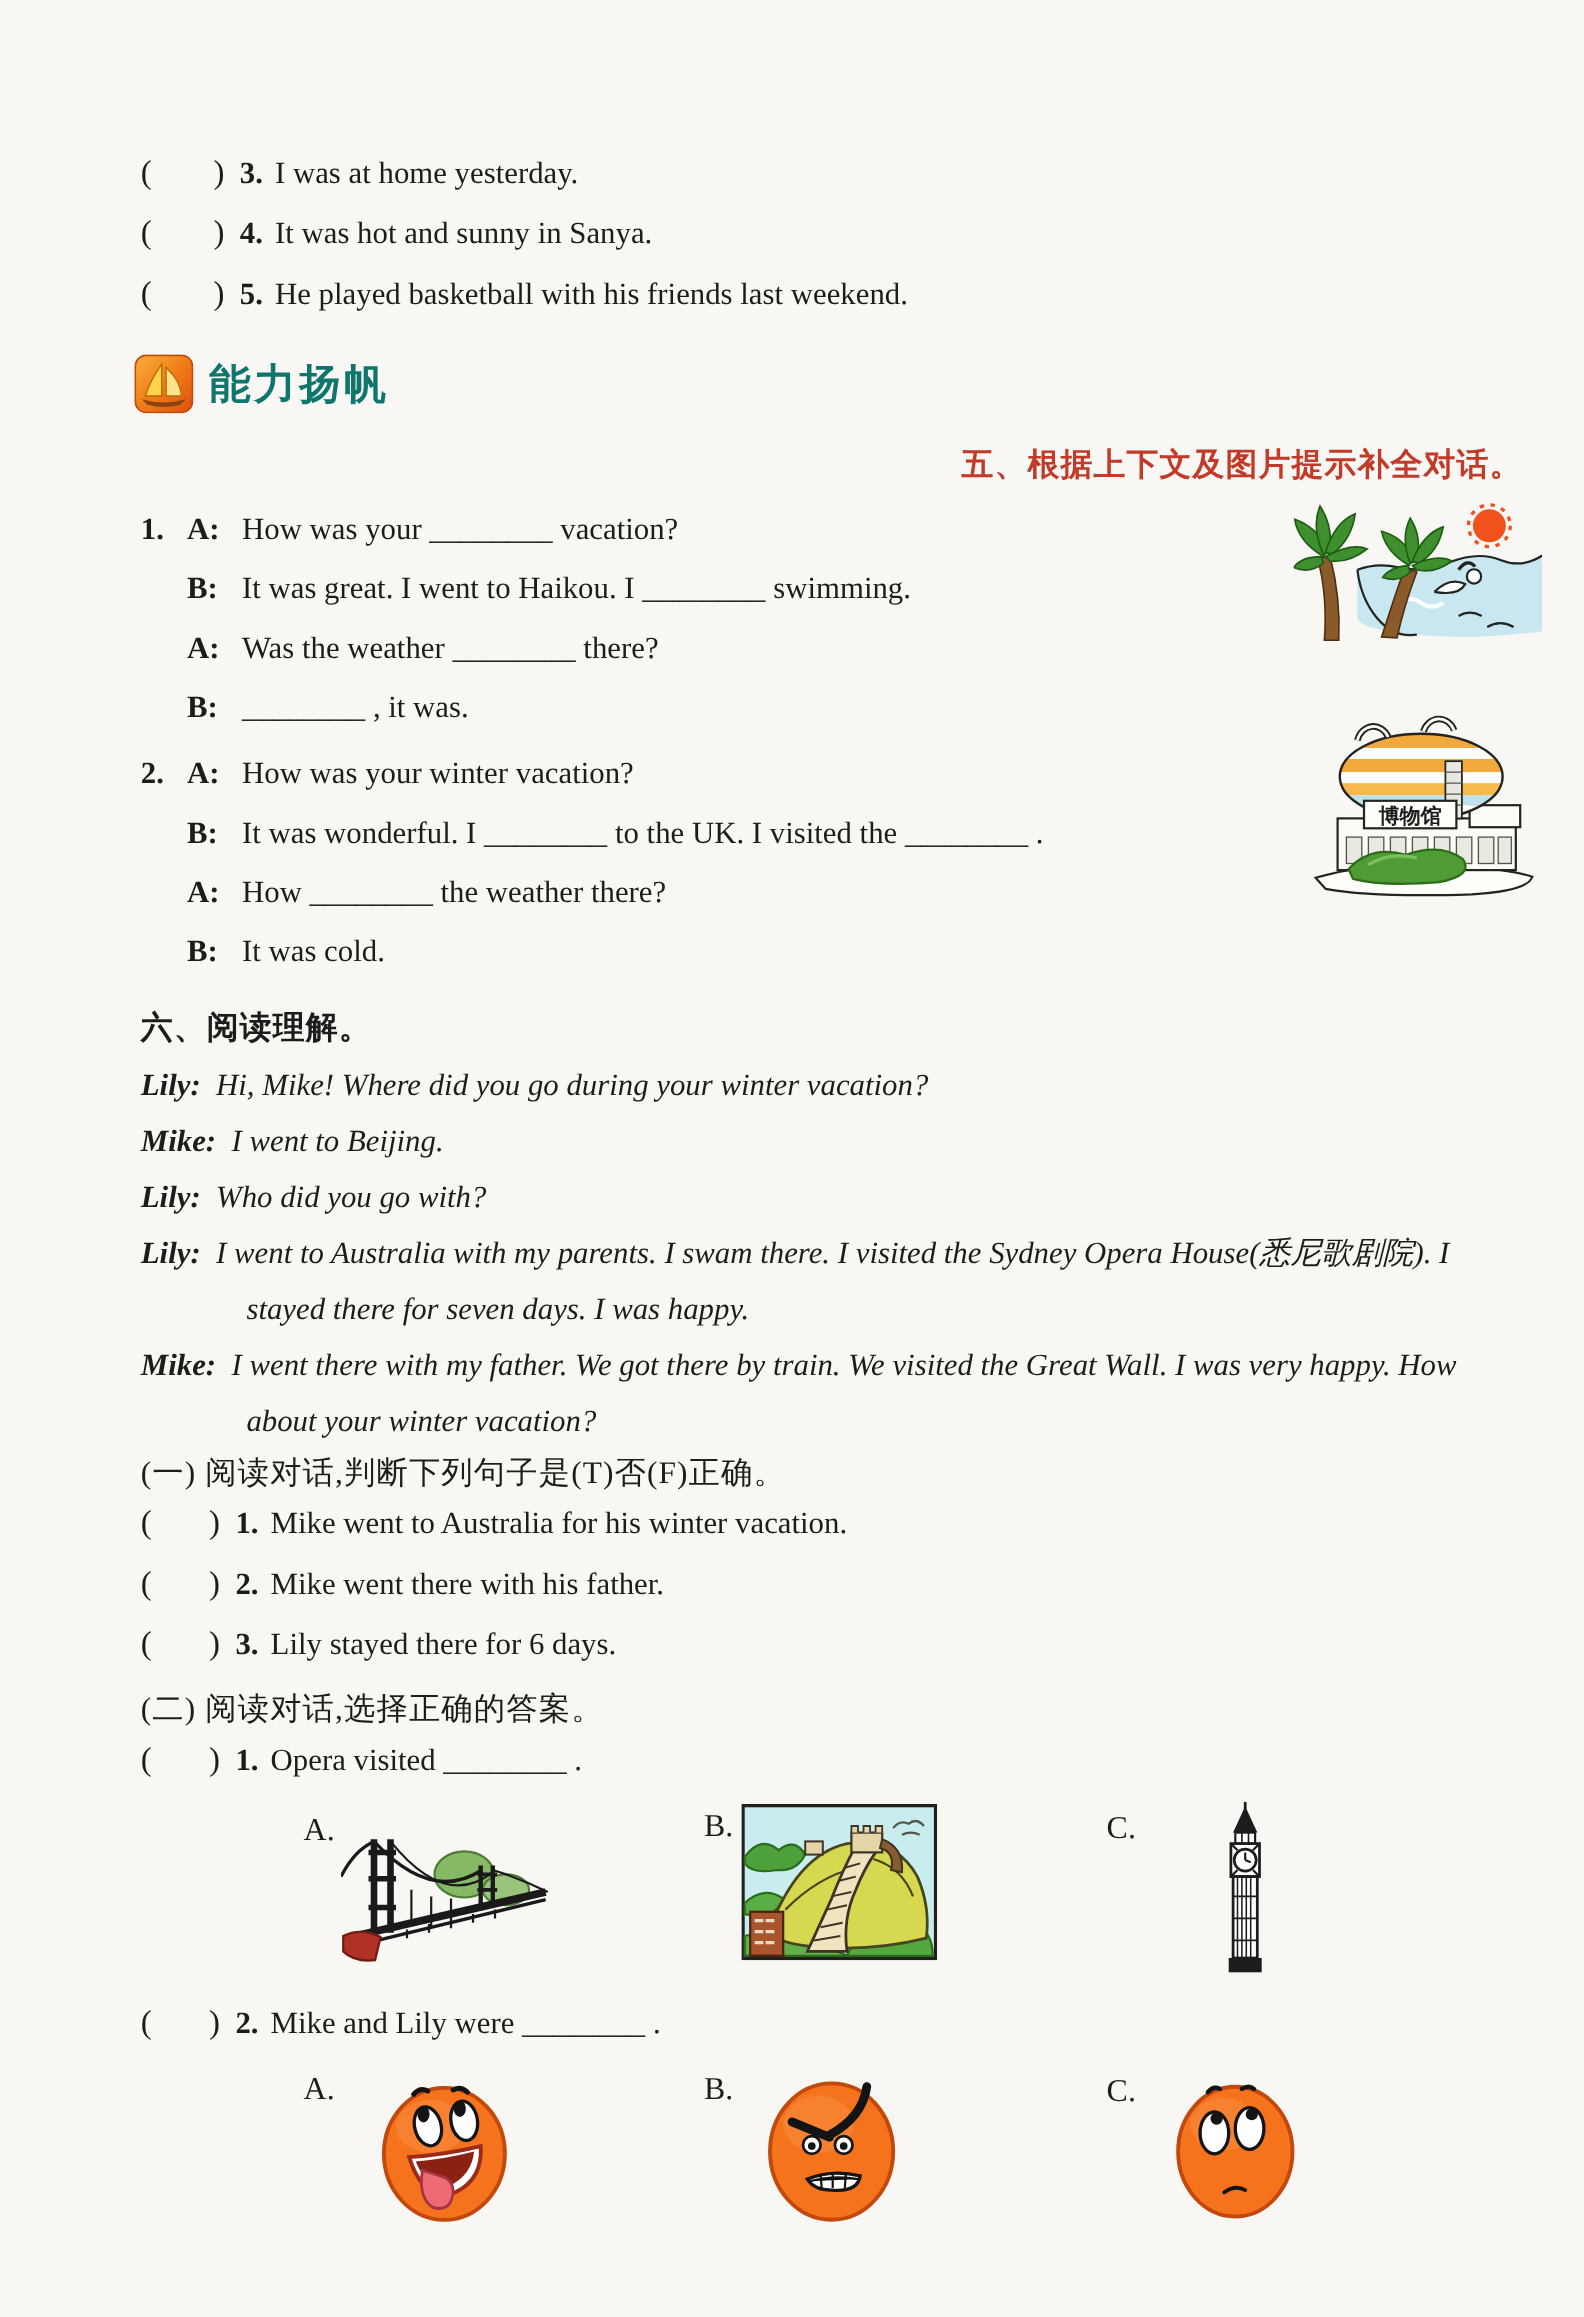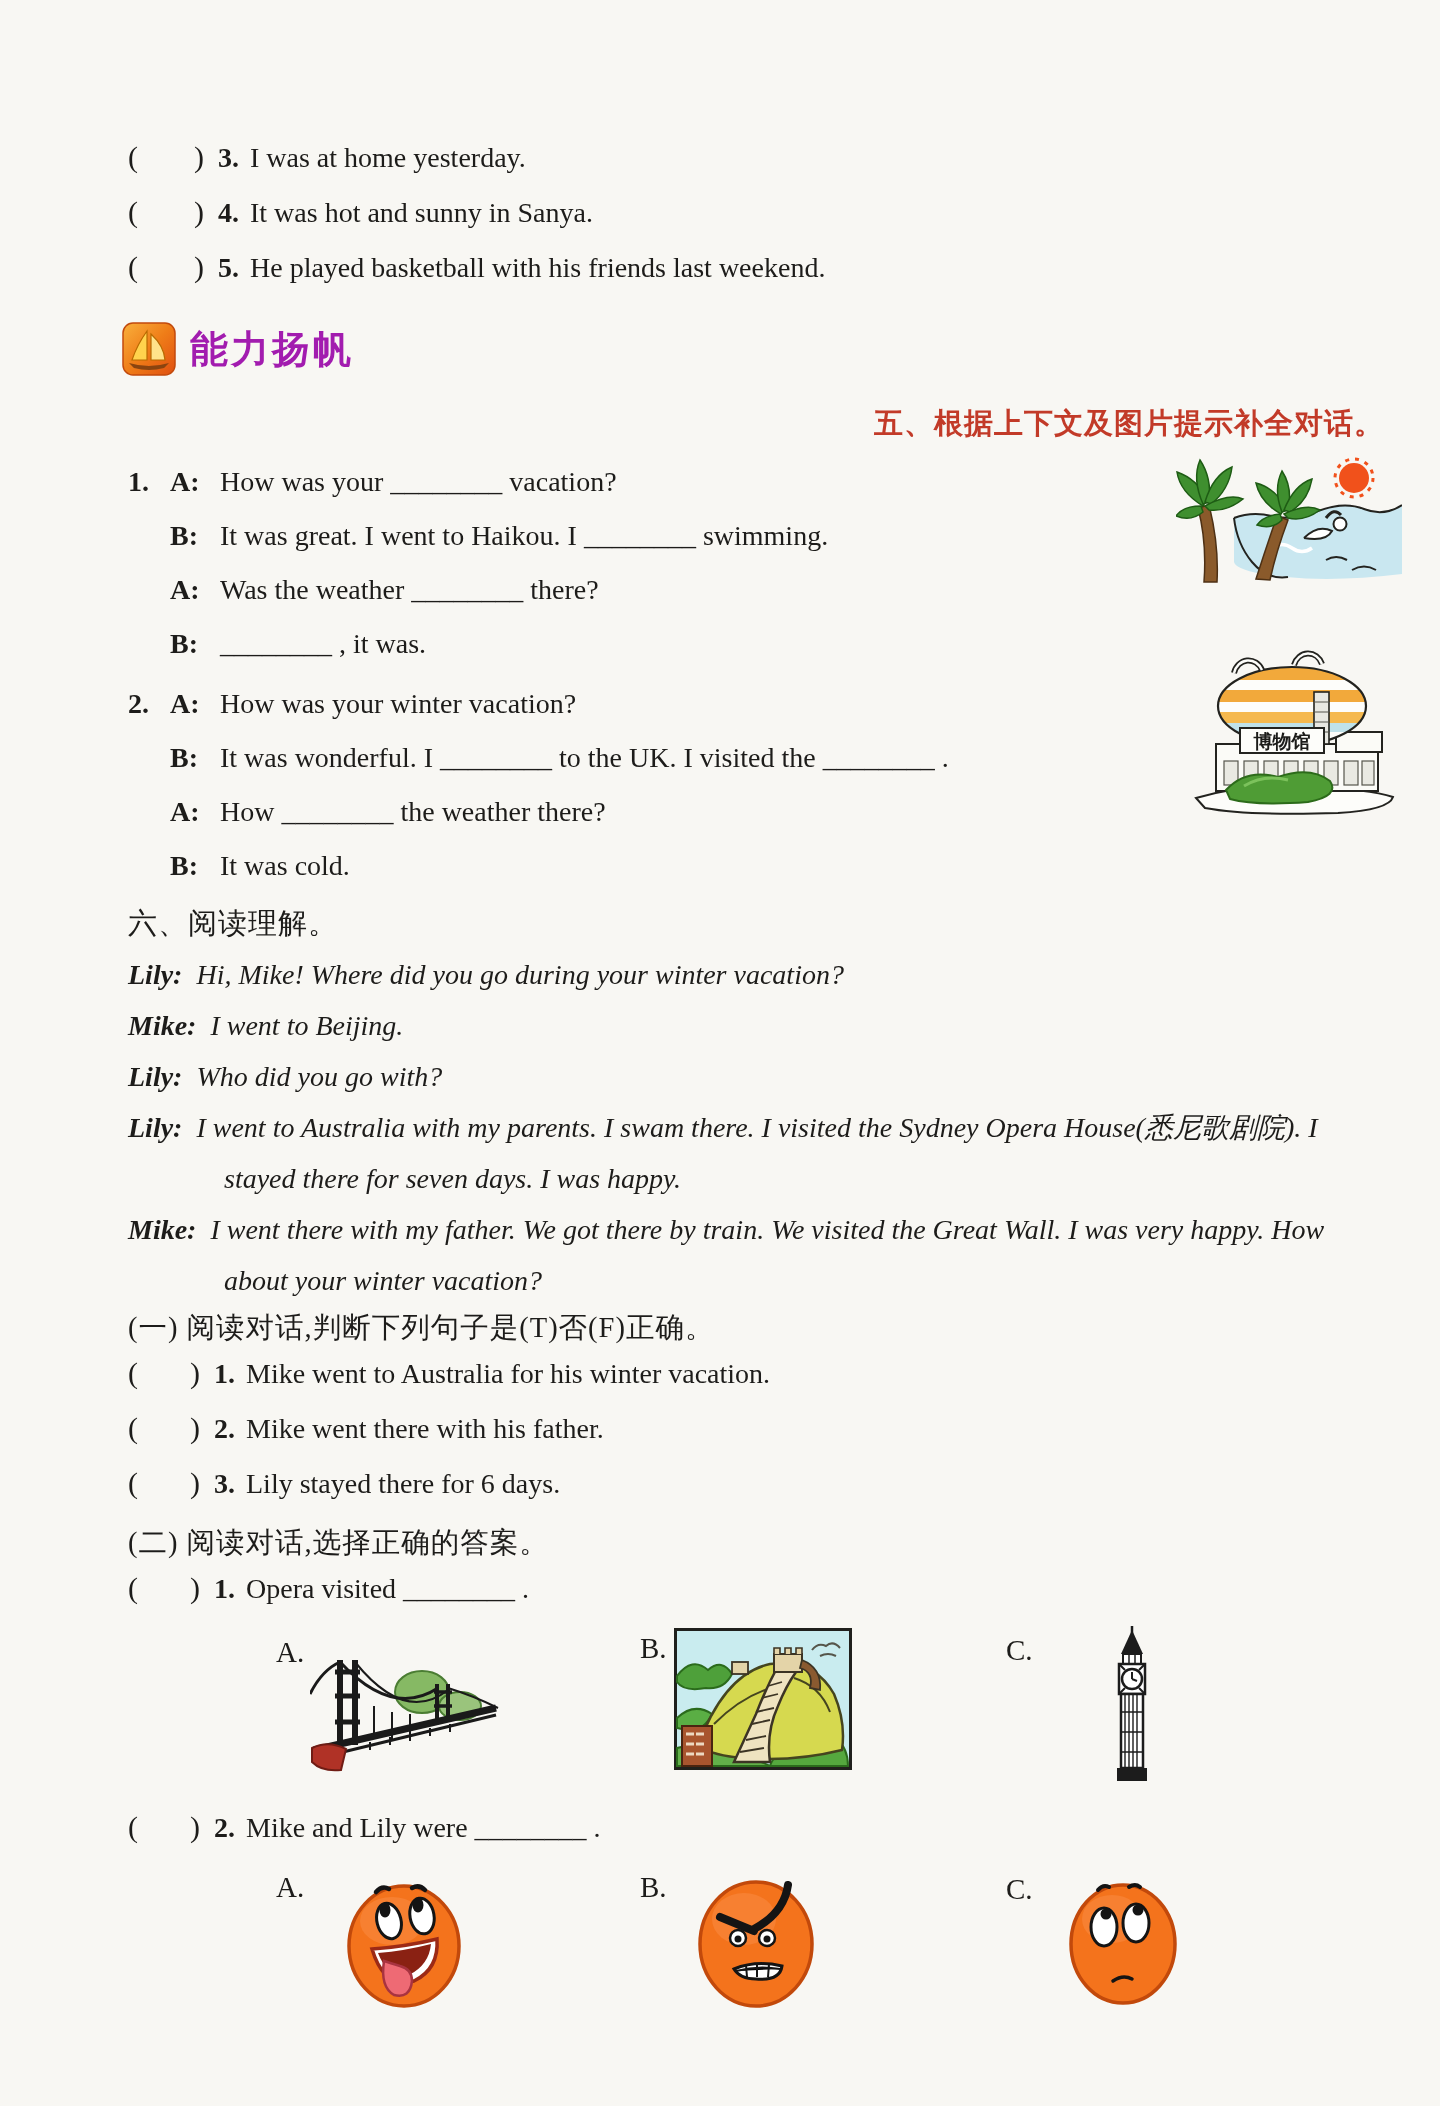--- a/index.html
+++ b/index.html
@@ -14,37 +14,37 @@
   .tfrow { display:flex; align-items:baseline; font-size:28px; line-height:34px; margin-bottom:20px; }
   .p-open, .p-close { font-size:30px; }
   .p-gap { display:inline-block; width:56px; }
   .qnum { font-weight:bold; margin-left:14px; white-space:nowrap; }
   .qtext { margin-left:11px; }
 
   
   .banner { display:flex; align-items:center; gap:14px; margin:36px 0 0 -6px; height:56px; }
   .banner-title {
     font-family:"Liberation Sans","DejaVu Sans",sans-serif; font-weight:bold;
-    font-size:38px; letter-spacing:3px; color:#a21caf;
+    font-size:38px; letter-spacing:3px; color:#0f766e;
   }
 
   .red-heading {
     margin-top:26px; line-height:40px; font-size:29px; font-weight:bold;
     font-family:"Liberation Sans","DejaVu Sans",sans-serif; letter-spacing:1px;
   }
 
   
   .dlg { margin-top:12px; }
   .dlg2 { margin-top:6px; }
   .dlg-line { display:flex; align-items:baseline; font-size:28px; line-height:54px; }
   .dlg-no { width:42px; font-weight:bold; flex:0 0 auto; }
   .dlg-sp { width:50px; font-weight:bold; flex:0 0 auto; }
   .dlg-tx { flex:1 1 auto; }
 
-  .read-heading { margin-top:8px; line-height:44px; font-size:29px; letter-spacing:1px; }
+  .read-heading { margin-top:20px; line-height:44px; font-size:29px; letter-spacing:1px;font-weight:bold; }
 
   
   .rdg { margin-top:4px; width:1250px; }
   .rdg-line { font-size:28px; line-height:51px; padding-left:96px; text-indent:-96px;font-style:italic; }
   .rdg-sp { font-weight:bold; padding-right:14px; }
 
   .cn-heading { line-height:44px; font-size:28.5px; letter-spacing:1px; }
   .part1-heading { margin-top:0px; }
   .part2-heading { margin-top:12px; }
   .items { margin-top:6px; }

